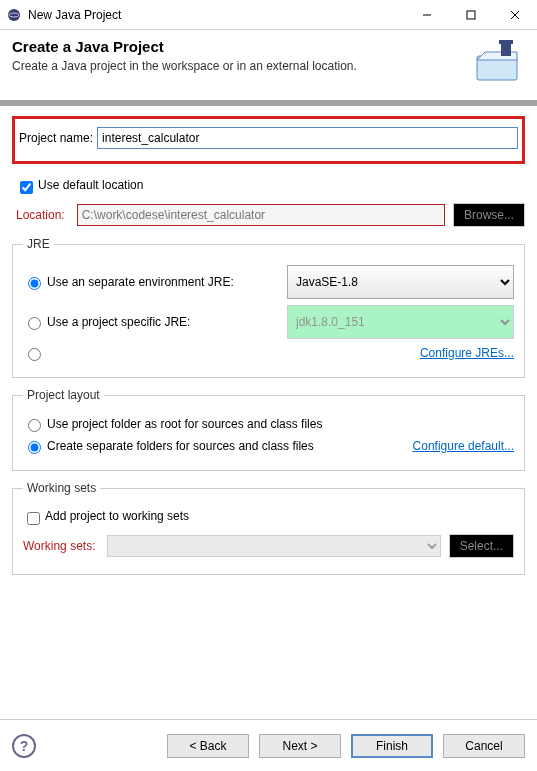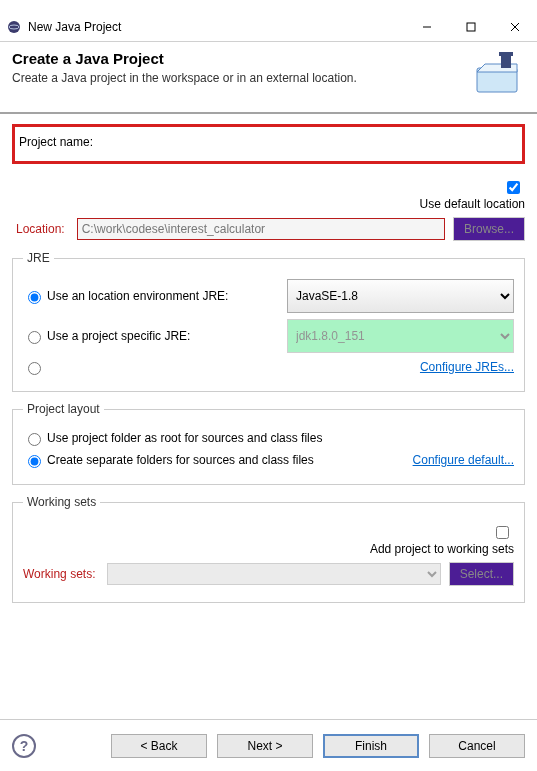--- a/index.html
+++ b/index.html
@@ -1,41 +1,41 @@
 <!DOCTYPE html>
 <html><head>
 <meta charset="utf-8">
 <style>
   * { box-sizing: border-box; font-family: "Segoe UI", Tahoma, sans-serif; }
   body { margin:0; background:#fff; width:537px; height:771px; overflow:hidden; font-size:12px; color:#000; }
-  .titlebar { height:30px; display:flex; align-items:center; border-bottom:1px solid #d0d0d0; padding-left:6px;margin-top:12px; }
+  .titlebar { height:30px; display:flex; align-items:center; border-bottom:1px solid #d0d0d0; padding-left:6px; }
   .titlebar-icon { width:16px; height:16px; margin-right:6px; display:inline-flex; align-items:center; justify-content:center; }
   .titlebar-title { flex:1; font-size:12px; color:#000; }
   .sysbtn { width:44px; height:30px; display:flex; align-items:center; justify-content:center; }
 
-  .header { padding:8px 12px 14px 12px; display:flex; align-items:flex-start; border-bottom:2px solid #a3a3a3; }
+  .header { padding:8px 12px 14px 12px; display:flex; align-items:flex-start; border-bottom:6px solid #a3a3a3; }
   .header-left { flex:1; }
   .header-title { font-size:15px; font-weight:600; margin-bottom:4px; }
   .header-sub { font-size:12px; color:#333; }
   .header-icon { width:56px; height:48px; display:flex; align-items:center; justify-content:center; }
 
   .body { padding:10px 12px 0 12px; }
 
   .highlight-box { border:3px solid #d61f1f; padding:4px 4px 8px 4px; margin-bottom:14px; }
   .row { display:flex; align-items:center; margin:4px 0; }
   .label { font-size:12px; margin-right:4px; white-space:nowrap; }
   .text-input { flex:1; height:22px; border:1px solid #5a8ac6; padding:1px 4px; font-size:12px; outline:none; }
   .text-input.inactive { border:1px solid #b91c1c; background:#f5f5f5; color:#777; }
 
-  .chk-row { display:flex; align-items:flex-end; margin:6px 0 6px 4px;flex-direction:column; }
+  .chk-row { display:flex; align-items:flex-start; margin:6px 0 6px 4px; }
   .chk { width:13px; height:13px; margin-right:5px; }
   .disabled-label { color:#b91c1c; }
 
   .btn { height:24px; border:1px solid #adadad; background:#e9e9e9; font-size:12px; padding:0 10px; cursor:default; }
-  .btn:disabled { color:#888; background:#4c1d95; border-color:#ccc; }
+  .btn:disabled { color:#888; background:#000000; border-color:#ccc; }
   .btn.default { border:2px solid #5a8ac6; }
 
   fieldset { border:1px solid #ccc; margin:10px 0 6px 0; padding:8px 10px 10px 10px; }
   legend { font-size:12px; padding:0 4px; color:#333; }
 
   .radio-row { display:flex; align-items:center; margin:6px 0; }
   .radio { width:13px; height:13px; margin-right:6px; }
   .select { height:34px; border:1px solid #aaa; background:linear-gradient(#fdfdfd,#e8e8e8); font-size:12px; padding:0 4px; }
   .select:disabled { background:#86efac; color:#666; border-color:#bbb; }
 
@@ -44,21 +44,21 @@
 
   .select-wrap { flex:1; display:flex; }
   .select-wrap .select { flex:1; }
 
   .ws-row { display:flex; align-items:center; margin:6px 0; gap:8px; }
   .ws-select { flex:1; height:22px; border:1px solid #bbb; background:#e3e3e3; font-size:12px; padding:0 4px; color:#777; }
 
   .footer { position:absolute; left:0; right:0; bottom:0; height:52px; border-top:1px solid #ccc; display:flex; align-items:center; padding:0 12px; gap:10px; background:#fff; }
   .help-btn { width:24px; height:24px; border:2px solid #6a6a8a; border-radius:50%; display:flex; align-items:center; justify-content:center; color:#6a6a8a; font-weight:bold; font-size:14px; }
   .footer-spacer { flex:1; }
-  .footer .btn { width:96px; }
+  .footer .btn { width:82px; }
 
   .loc-row { display:flex; align-items:center; margin:4px 0 4px 4px; gap:8px; }
 </style>
 </head>
 <body>
 
 <div class="titlebar">
   <span class="titlebar-icon">
     <svg width="14" height="14" viewBox="0 0 14 14">
         <circle cx="7" cy="7" r="6" fill="#3b3b6d"></circle>
@@ -97,38 +97,39 @@
       <rect x="28" y="0" width="14" height="4" fill="#3b4a7a"></rect>
     </svg>
   </div>
 </div>
 
 <div class="body">
 
   <div class="highlight-box">
     <div class="row">
       <span class="label">Project name:</span>
+      <input class="text-input" type="text" value="interest_calculator" style="">
     </div>
   </div>
 
   <div class="chk-row">
     <input type="checkbox" class="chk" checked="" style="">
     <span>Use default location</span>
   </div>
   <div class="loc-row">
     <span class="label disabled-label">Location:</span>
     <input class="text-input inactive" type="text" disabled="" value="C:\work\codese\interest_calculator" style="">
     <button class="btn" disabled="">Browse...</button>
   </div>
 
   <fieldset>
     <legend>JRE</legend>
     <div class="radio-row">
       <input type="radio" name="jre" class="radio" checked="" style="">
-      <span style="flex:0 0 240px">Use an location environment JRE:</span>
+      <span style="flex:0 0 240px">Use an separate environment JRE:</span>
       <div class="select-wrap">
           <select class="select"><option>JavaSE-1.8</option></select>
         </div>
     </div>
     <div class="radio-row">
       <input type="radio" name="jre" class="radio" style="">
       <span style="flex:0 0 240px">Use a project specific JRE:</span>
       <div class="select-wrap">
           <select class="select" disabled=""><option>jdk1.8.0_151</option></select>
         </div>

